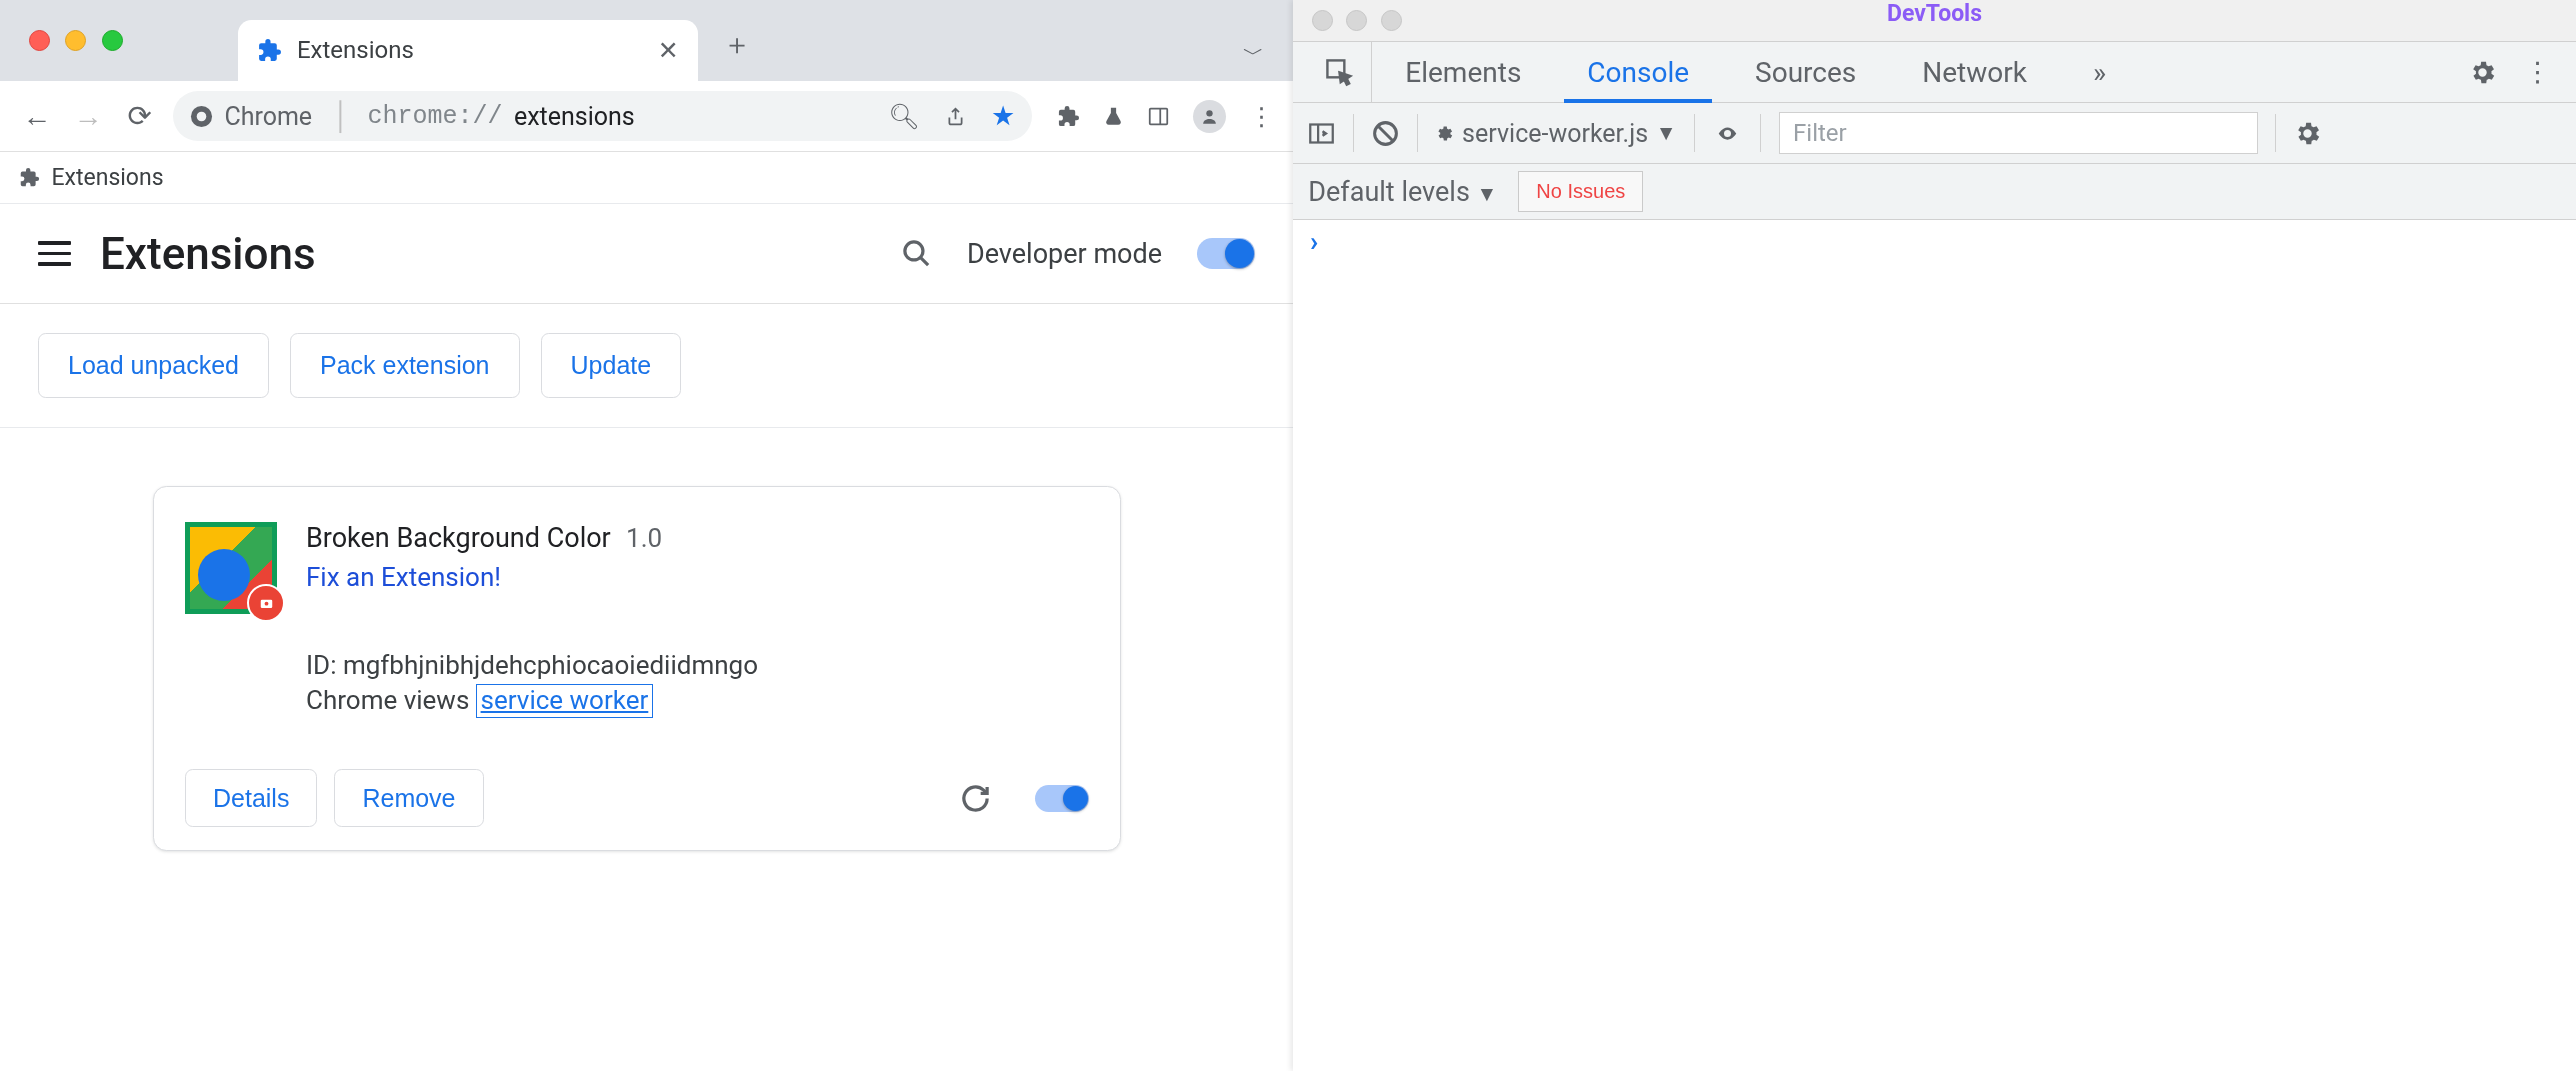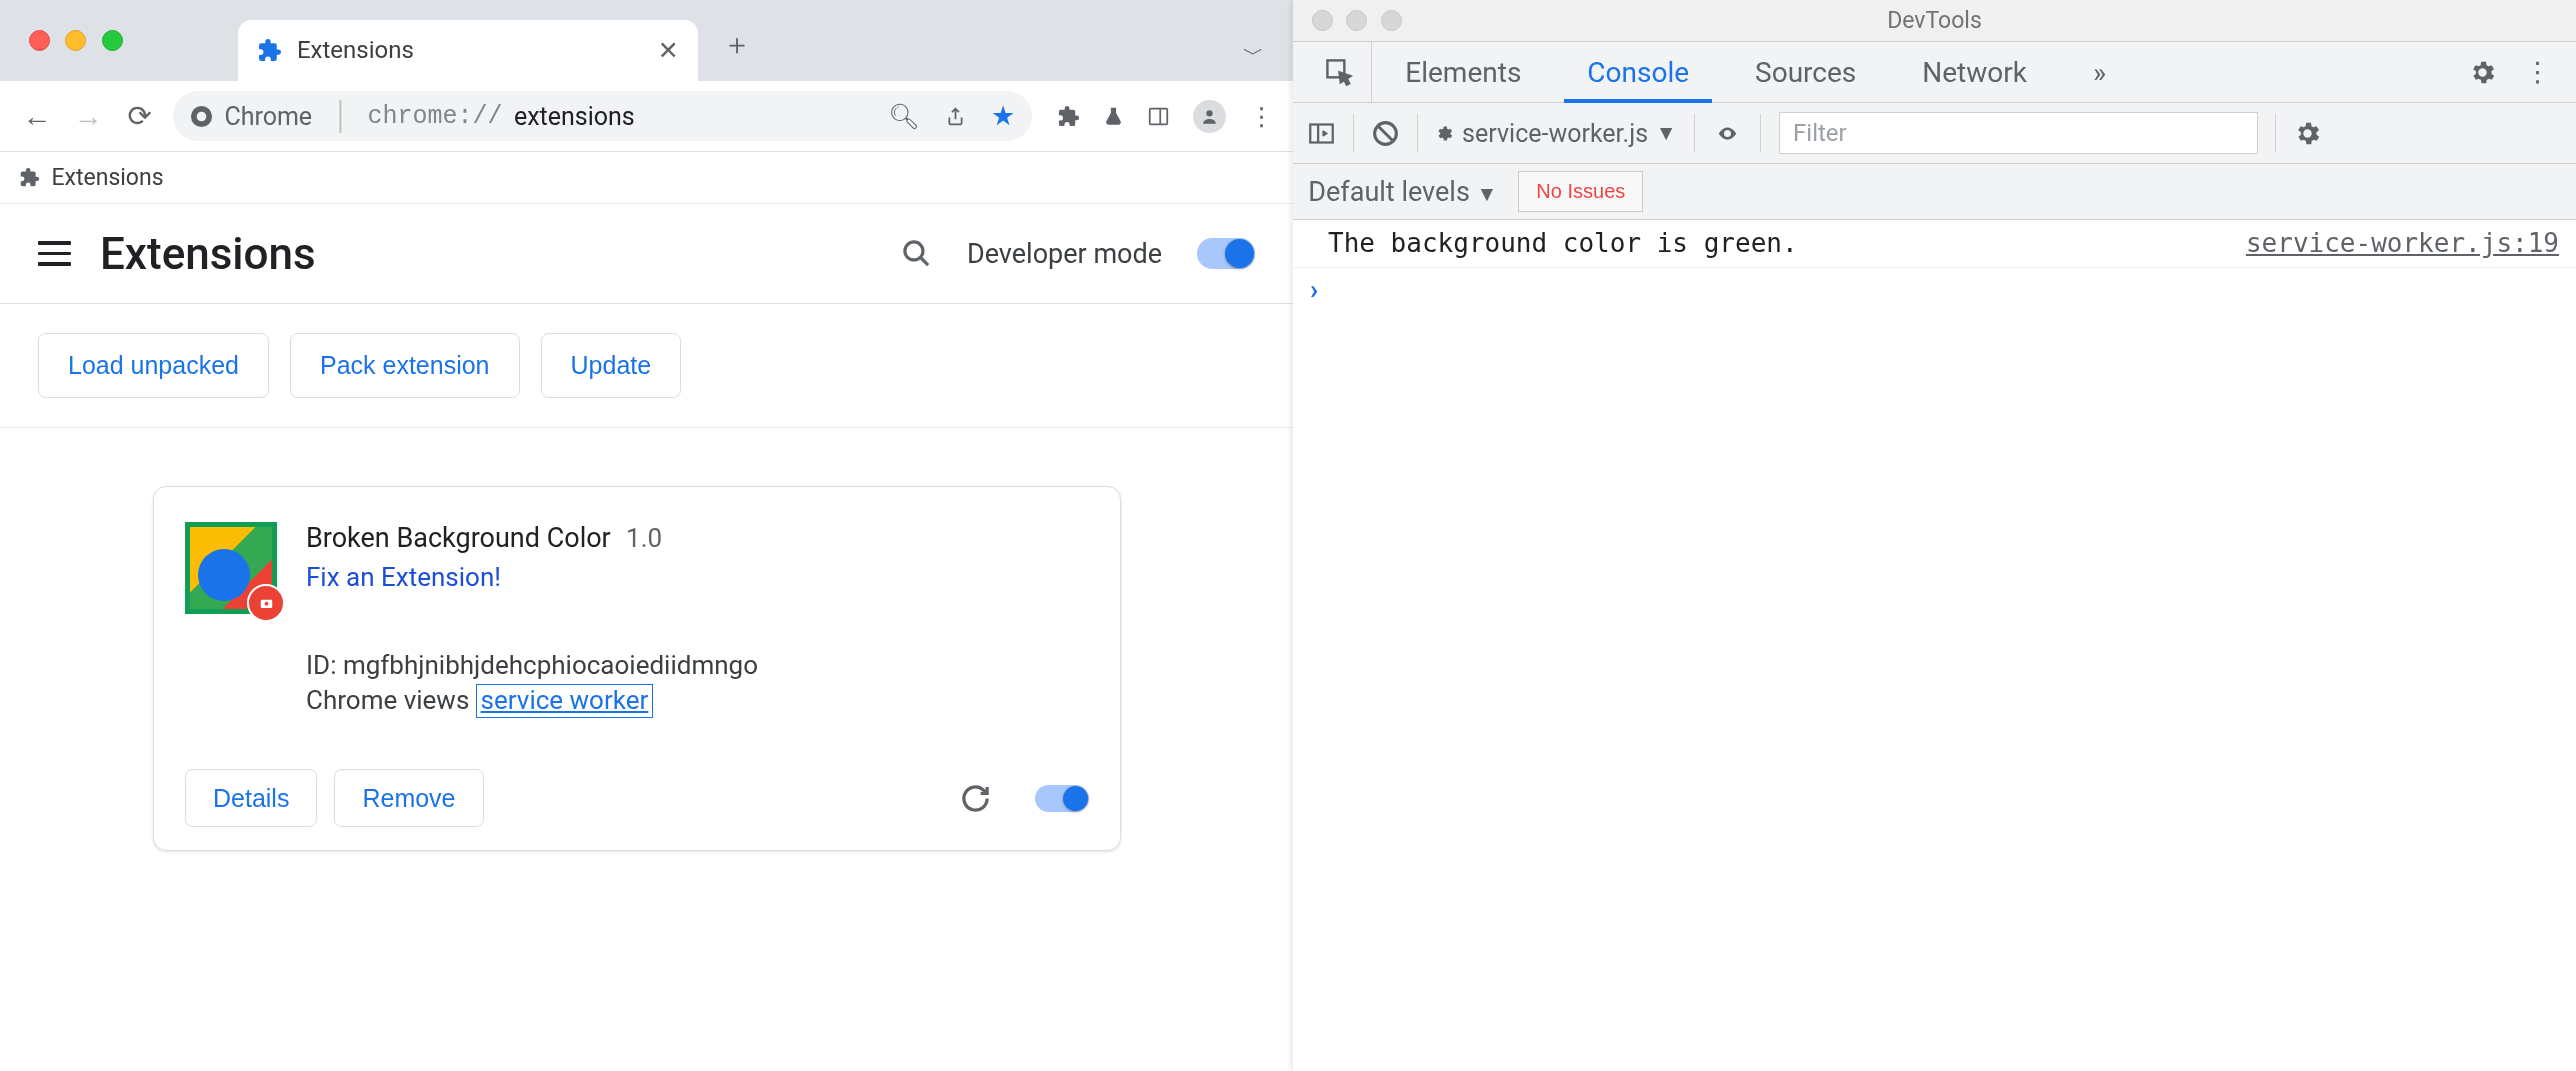--- a/index.html
+++ b/index.html
@@ -175,22 +175,22 @@
     width:1283px;
     height:100%;
     background:#fff;
     display:flex; flex-direction:column;
     box-shadow:-1.9px 0 5.8px rgba(0,0,0,0.1);
     position:relative;
   }
   .dt-title-bar {
     height:42px; background:#f0f0f0;
     border-bottom:1px solid #d0d0d0;
-    display:flex; align-items:center; justify-content:center;
-    color:#737373; font-size:23px; font-weight:400;
+    display:flex; justify-content:center;
+    color:#8b5cf6; font-size:23px; font-weight:700;
     position:relative;
   }
   .dt-traffic { position:absolute; left:19px; top:9.6px; display:flex; gap:13.4px;}
   .dt-traffic span { width:21px; height:21px; border-radius:50%; background:#d7d7d7; border:1px solid #c6c6c6;}
   .dt-tabs {
     height:61px; background:#f1f3f4;
     border-bottom:1px solid #d0d0d0;
     display:flex; align-items:stretch;
     padding-left:15.3px; gap:0;
   }
@@ -464,20 +464,16 @@
 
   <div class="dt-toolbar2">
     <span>
       <span>Default levels</span>
       <span class="chevron">▼</span>
     </span>
     <button class="no-issues-btn">No Issues</button>
   </div>
 
   <div class="console-body">
-    <div class="console-line">
-      <span>The background color is green.</span>
-      <a class="src-link">service-worker.js:19</a>
-    </div>
     <div class="console-prompt">›</div>
   </div>
 </div>
 
 
 </body></html>

